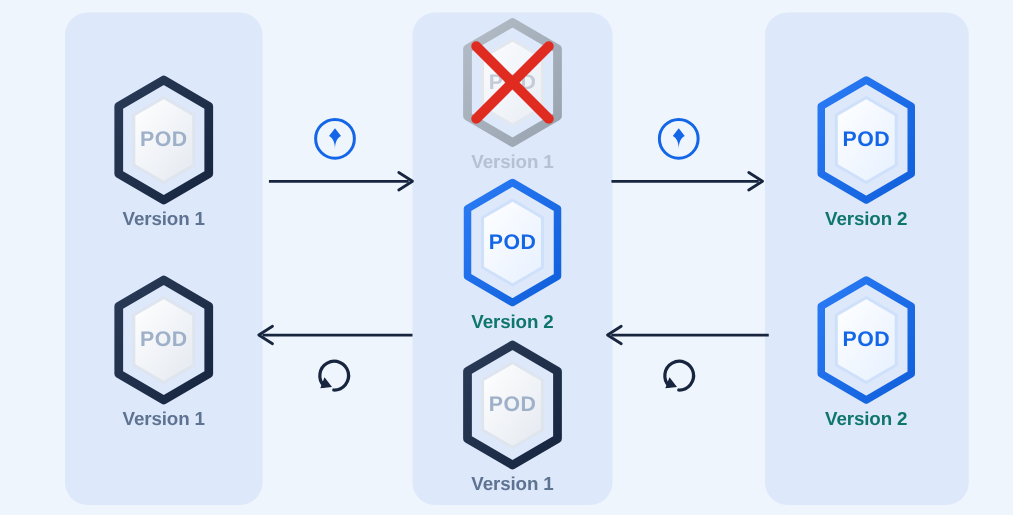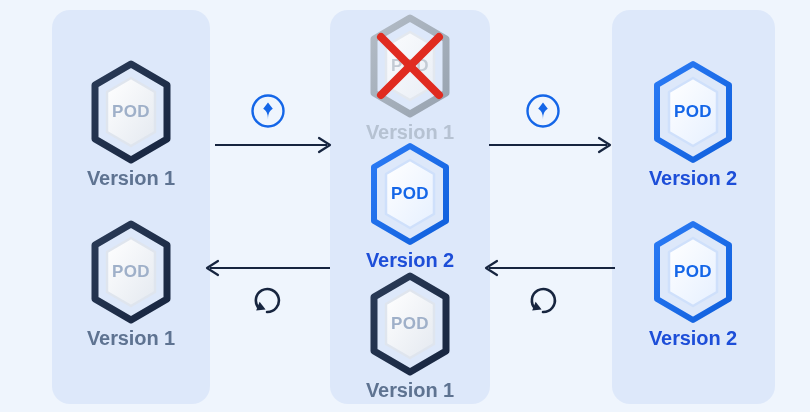--- a/index.html
+++ b/index.html
@@ -40,32 +40,32 @@
     top:50%;
     transform:translateY(-50%);
     text-align:center;
     font-size:17px;
     font-weight:bold;
     letter-spacing:.4px;
     pointer-events:none;
   }
   .label{
     margin-top:3px;
-    font-size:20px;
+    font-size:15px;
     font-weight:bold;
     letter-spacing:-.1px;
     white-space:nowrap;
   }
 
   
   .v-dark .pod-text{color:#9fb0c9;}
   .v-dark .label{color:#5e7391;}
 
   .v-blue .pod-text{color:#1466e8;}
-  .v-blue .label{color:#1d4ed8;}
+  .v-blue .label{color:#0f766e;}
 
   .v-gray .pod-text{color:#c3cbd4;}
   .v-gray .label{color:#b6c2d2;}
 
   .redx{
     position:absolute;
     left:0;top:0;width:92px;height:104px;
     pointer-events:none;
   }
 

